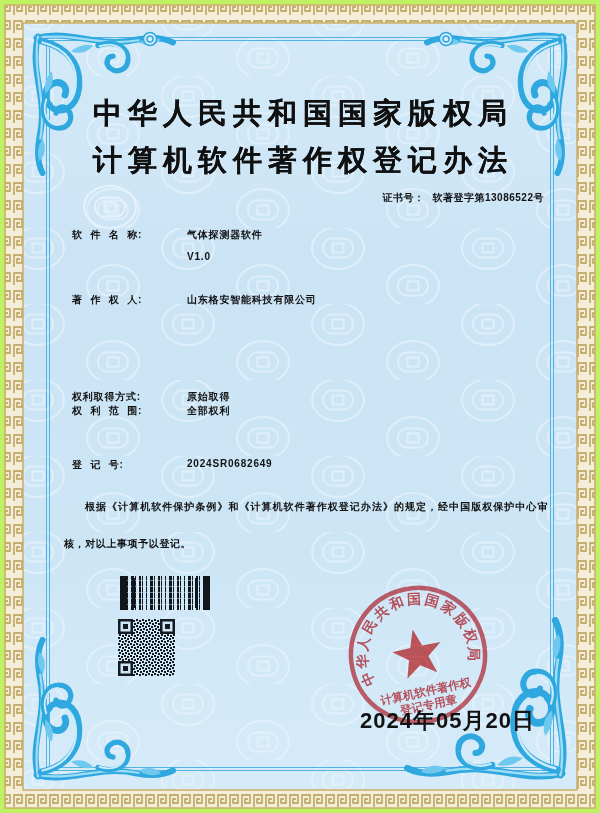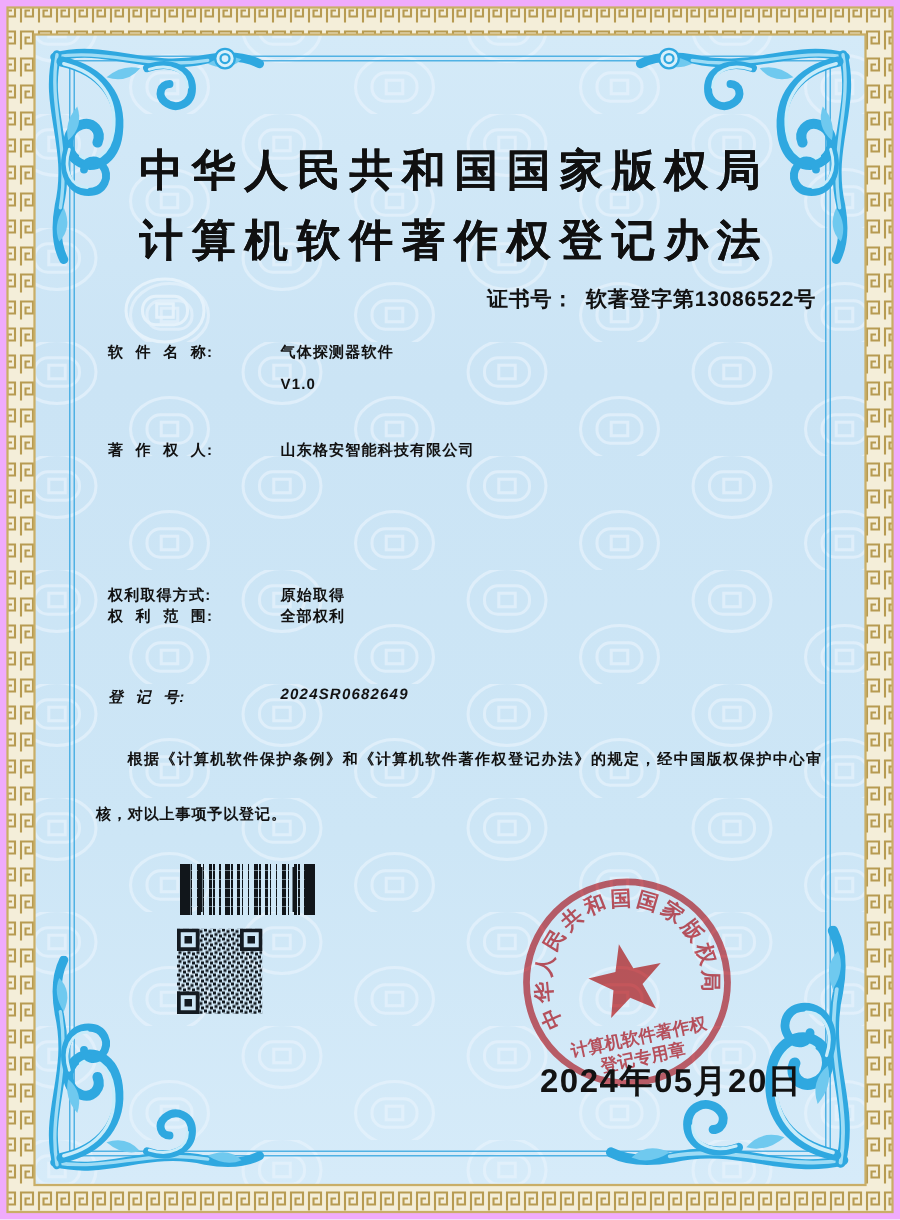--- a/index.html
+++ b/index.html
@@ -1,18 +1,18 @@
 <!DOCTYPE html>
 <html><head>
 <meta charset="utf-8">
 <style>
   html,body{margin:0;padding:0;background:#f6f9fc;}
   .cert{
     position:relative;width:600px;height:813px;overflow:hidden;
-    background:#f0abfc;
+    background:#bef264;
     font-family:"Liberation Sans","DejaVu Sans",sans-serif;
     color:#121212;
   }
   
   .field{
     position:absolute;inset:23px;
     background:linear-gradient(180deg,#d4eaf8 0%,#cbe4f5 30%,#cde6f6 70%,#d6ebf9 100%);
   }
   svg.layer{position:absolute;left:0;top:0;pointer-events:none;}
   
@@ -24,27 +24,27 @@
   .orn{position:absolute;}
   .orn.tr{transform:scaleX(-1);} .orn.bl{transform:scaleY(-1);} .orn.br{transform:scale(-1,-1);}
   
   .title{
     position:absolute;left:0;width:600px;text-align:center;
     font-family:"Liberation Serif","DejaVu Serif",serif;
     font-weight:700;font-size:29px;letter-spacing:6px;padding-left:6px;box-sizing:border-box;
     color:#101010;text-shadow:0 0 .4px #101010;
   }
   .t1{top:94px;} .t2{top:141px;}
-  .certno{position:absolute;top:191px;right:56px;font-size:14px;font-weight:700;letter-spacing:.5px;}
+  .certno{position:absolute;top:191px;right:56px;font-size:10px;font-weight:700;letter-spacing:.5px;}
   .certno .lbl{margin-right:8px;}
   .row{position:absolute;left:72px;font-size:10px;font-weight:700;letter-spacing:.8px;white-space:nowrap;}
   .row .lbl{display:inline-block;word-spacing:4px;}
   .row .val{position:absolute;left:115px;white-space:nowrap;}
   .r-name{top:228px;} .r-ver{top:251px;left:187px;} .r-owner{top:293px;}
-  .r-acq{top:390px;} .r-scope{top:404px;} .r-reg{top:458px;font-style:italic;}
+  .r-acq{top:390px;} .r-scope{top:404px;} .r-reg{top:458px;}
   .statement{
     position:absolute;left:64px;top:488px;width:484px;
     font-size:10px;font-weight:700;line-height:37px;letter-spacing:.6px;
     text-align:justify;text-indent:2.1em;margin:0;
   }
   
   .barcode{
     position:absolute;left:120px;top:576px;width:90px;height:34px;
     background-image:
       repeating-linear-gradient(0deg, rgba(205,230,246,0) 0 5px, rgba(205,230,246,.5) 5px 6px),

